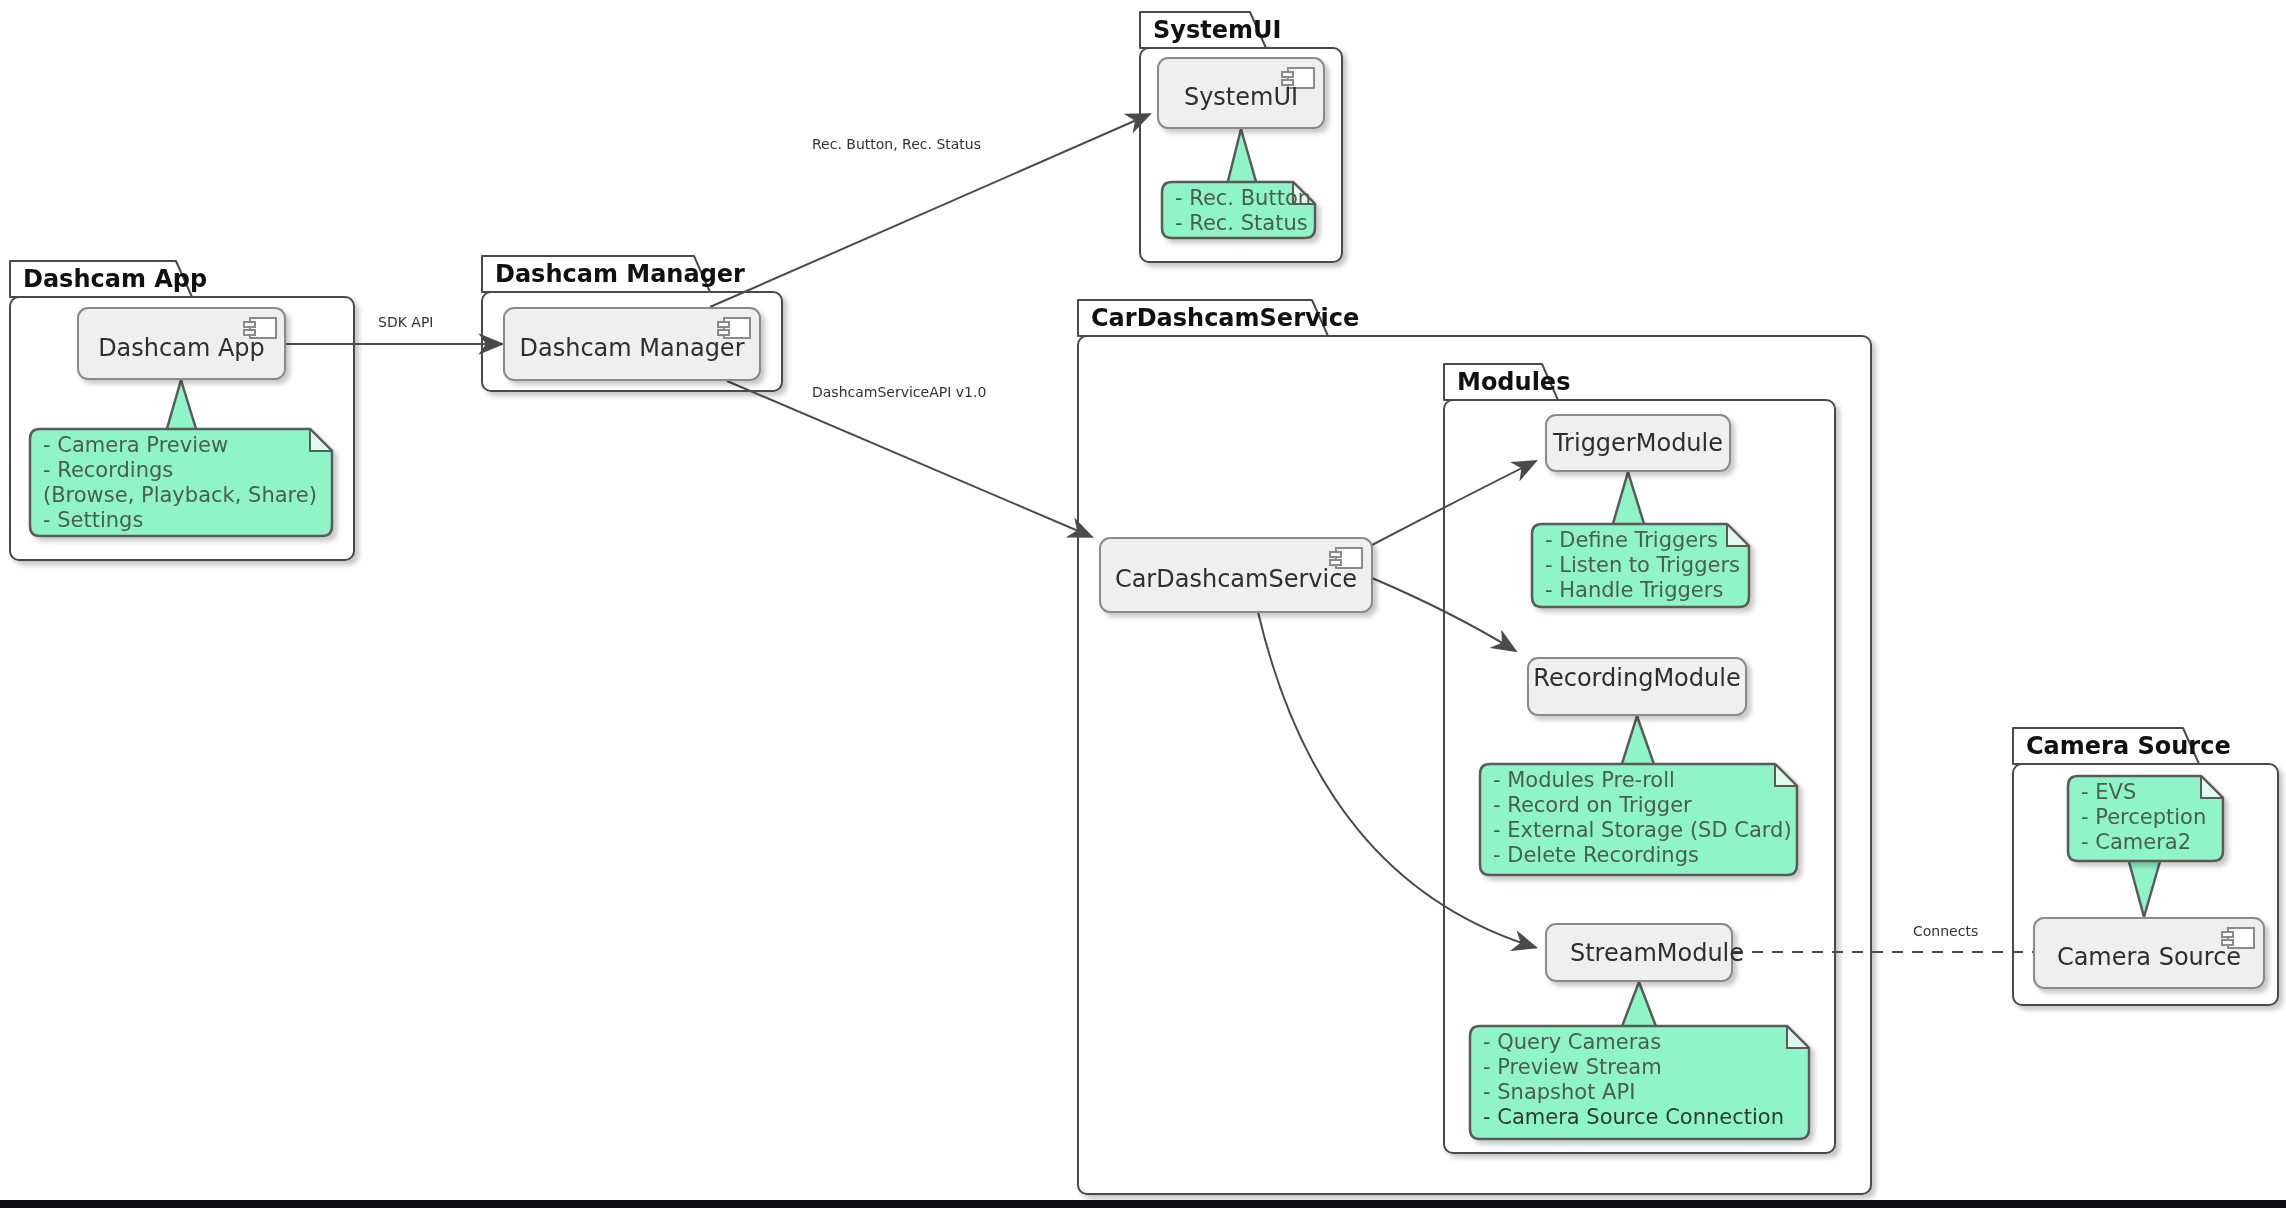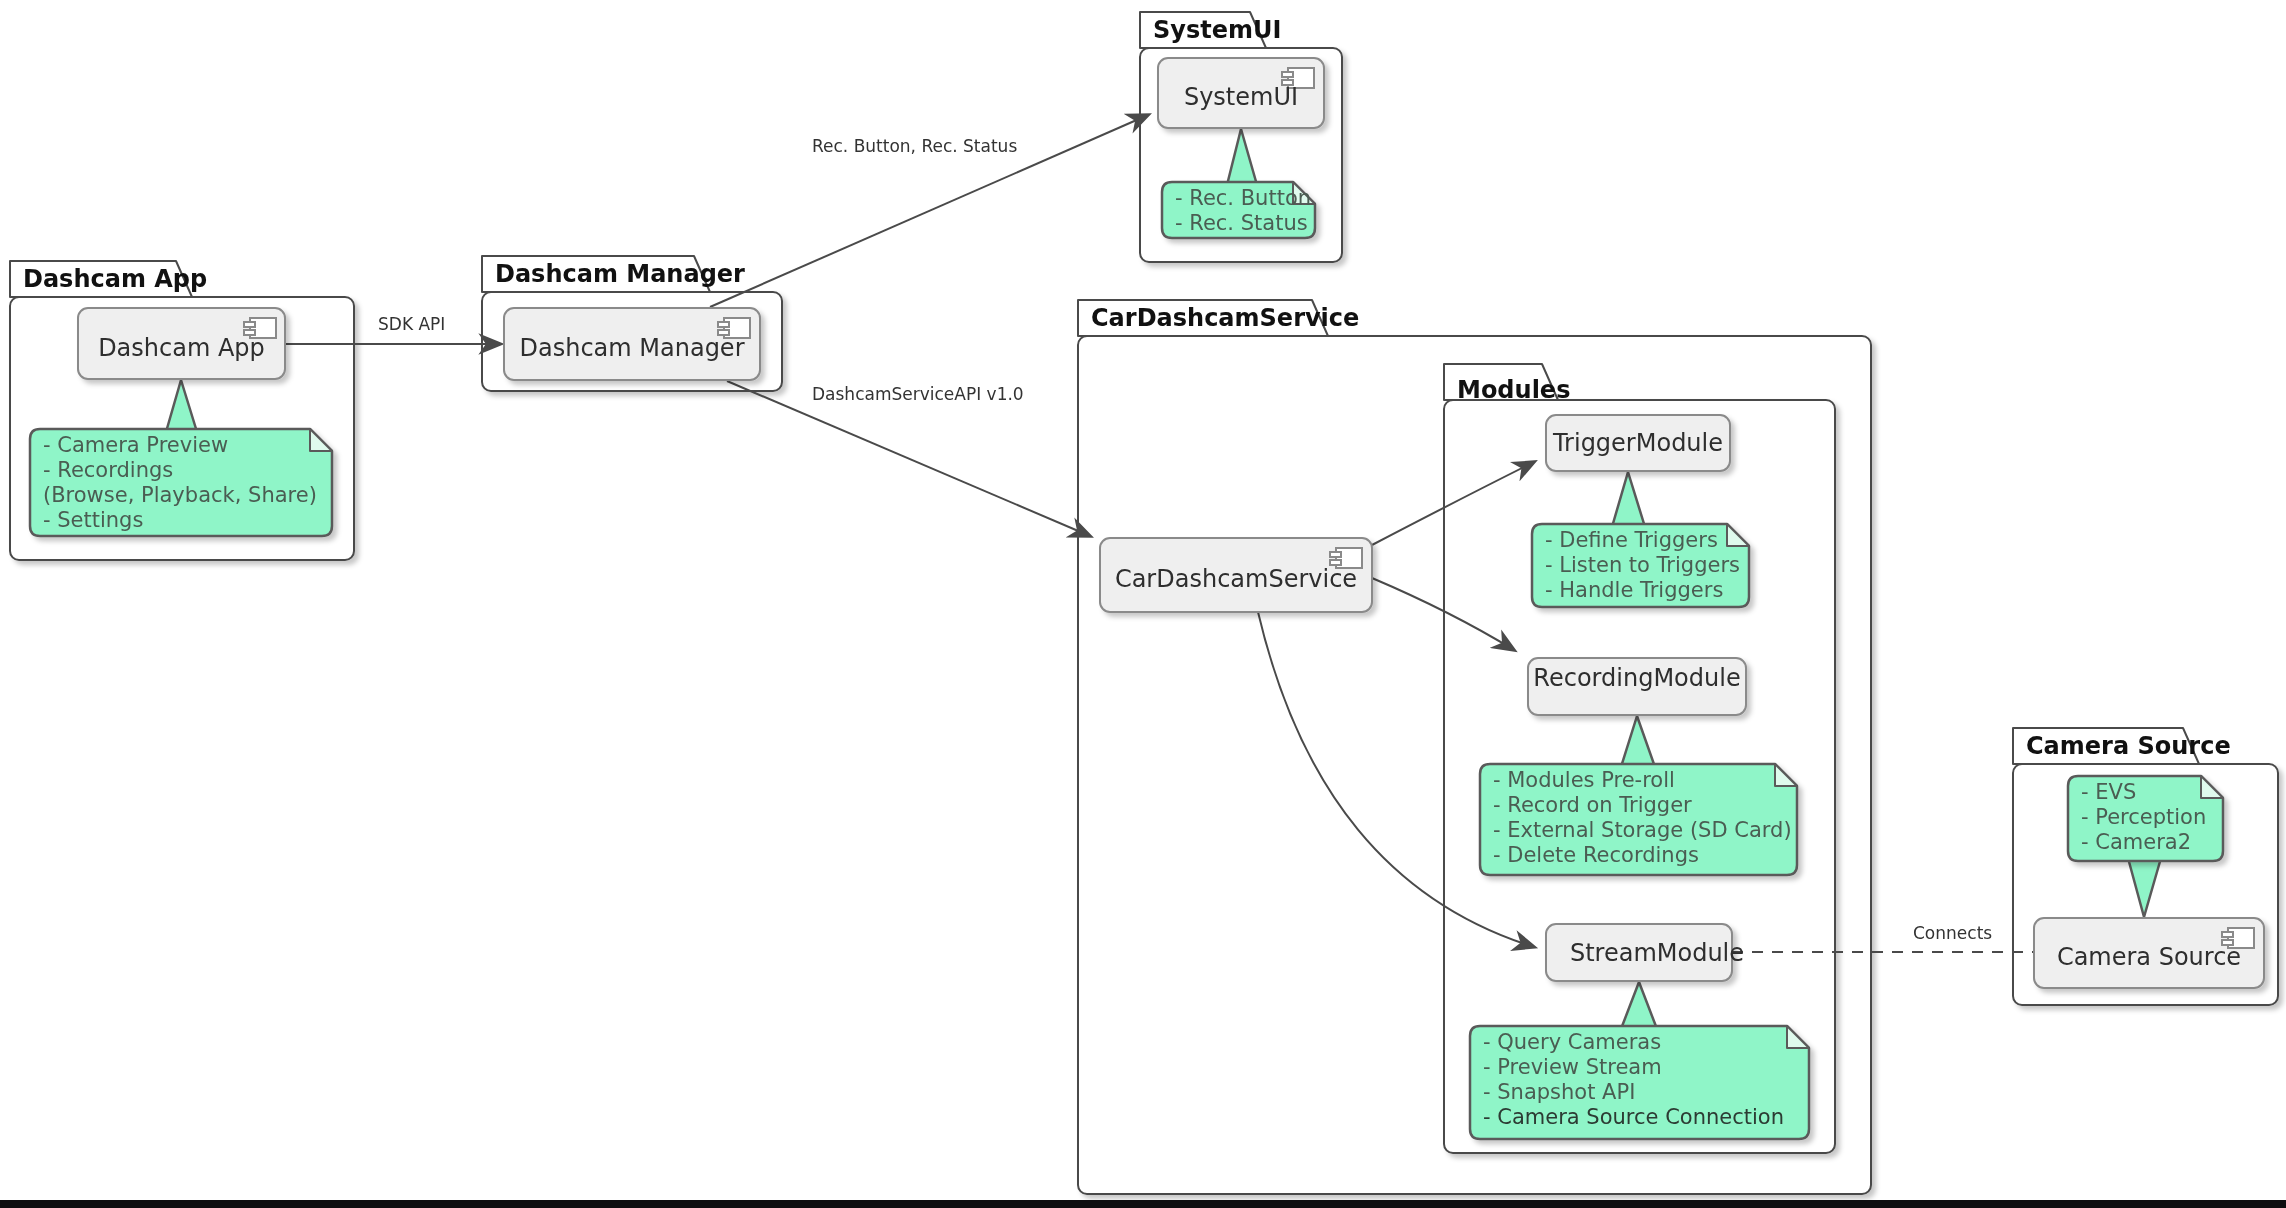--- a/index.html
+++ b/index.html
@@ -25,21 +25,21 @@
     position:absolute;font-weight:bold;font-size:24px;color:#111;white-space:nowrap;
     line-height:36px;padding-left:13px;
   }
   .comp-label{
     position:absolute;display:flex;align-items:center;justify-content:center;
     font-size:24px;color:#2e2e2e;white-space:nowrap;
   }
   .note-text{position:absolute;padding:4px 13px;font-size:21px;line-height:25px;color:#4a5d52;}
   .note-line{white-space:nowrap;}
   .note-line.bold{font-weight:normal;color:#2c3b33;}
-  .edge-label{position:absolute;font-size:17px;color:#333;white-space:nowrap;}
+  .edge-label{position:absolute;font-size:14px;color:#333;white-space:nowrap;}
 </style>
 </head>
 <body>
 
 <div class="stage">
 
   <svg class="layer">
     <defs>
       <filter id="ds" x="-10%" y="-10%" width="130%" height="130%">
         <feDropShadow dx="4" dy="4" stdDeviation="2.5" flood-color="#000000" flood-opacity="0.22"></feDropShadow>
@@ -149,21 +149,21 @@
       </g>
     </g>
 
     <rect class="bottom-bar" x="0" y="1200" width="2286" height="8"></rect>
   </svg>
 
   <div class="pkg-title" style="left:10px;top:261px;">Dashcam App</div>
   <div class="pkg-title" style="left:482px;top:256px;">Dashcam Manager</div>
   <div class="pkg-title" style="left:1140px;top:12px;">SystemUI</div>
   <div class="pkg-title" style="left:1078px;top:300px;">CarDashcamService</div>
-  <div class="pkg-title" style="left:1444px;top:372px;">Modules</div>
+  <div class="pkg-title" style="left:1444px;top:364px;">Modules</div>
   <div class="pkg-title" style="left:2013px;top:728px;">Camera Source</div>
 
   <div class="comp-label" style="left:78px;top:312px;width:207px;height:71px;">Dashcam App</div>
   <div class="comp-label" style="left:504px;top:312px;width:256px;height:72px;">Dashcam Manager</div>
   <div class="comp-label" style="left:1158px;top:62px;width:166px;height:70px;">SystemUI</div>
   <div class="comp-label" style="left:1100px;top:542px;width:272px;height:74px;">CarDashcamService</div>
   <div class="comp-label" style="left:1546px;top:415px;width:184px;height:56px;">TriggerModule</div>
   <div class="comp-label" style="left:1528px;top:658px;width:218px;height:40px;">RecordingModule</div>
   <div class="comp-label" style="left:1546px;top:924px;width:222px;height:57px;">StreamModule</div>
   <div class="comp-label" style="left:2034px;top:922px;width:230px;height:70px;">Camera Source</div>

